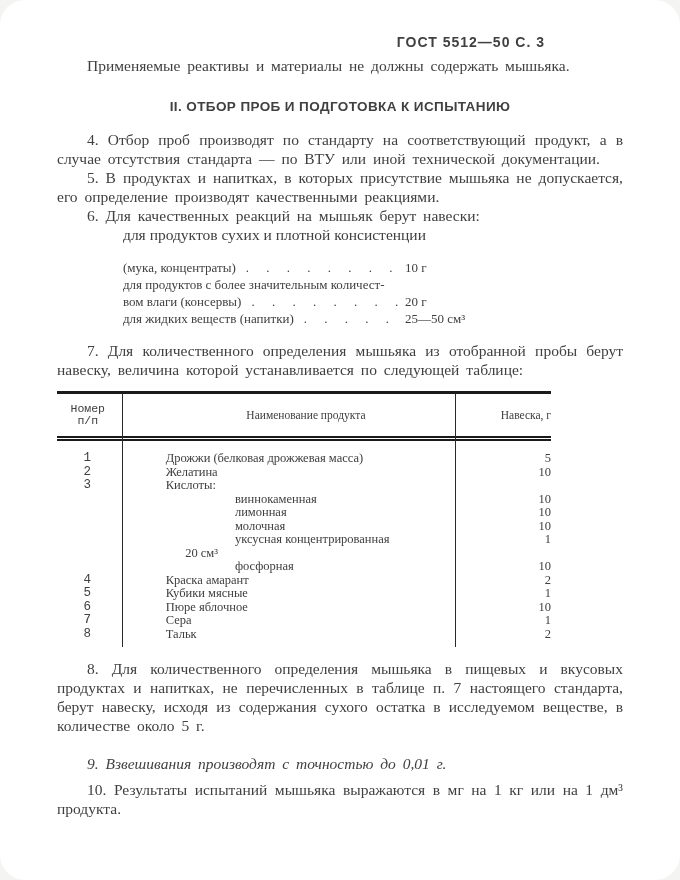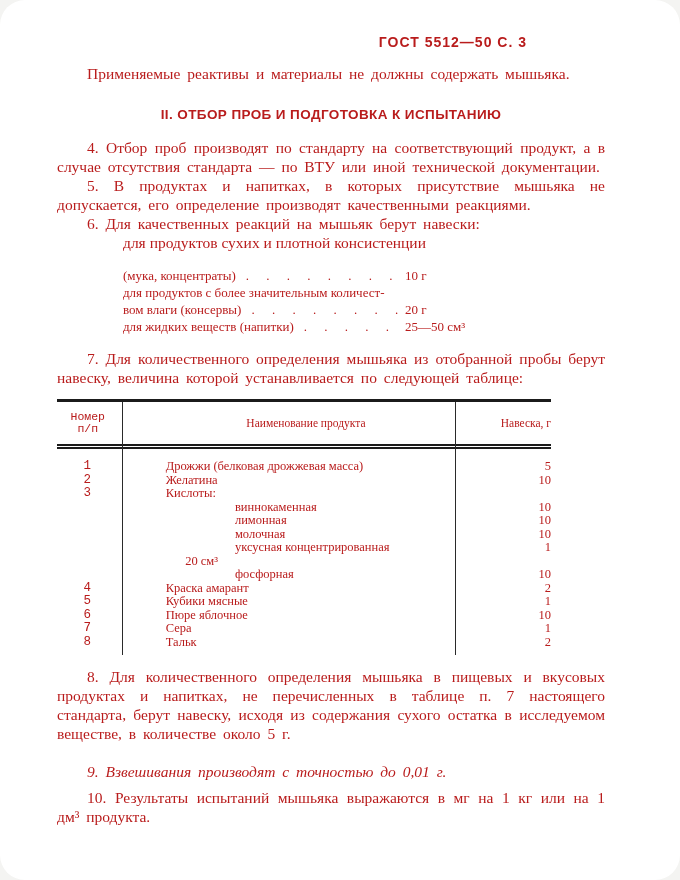--- a/index.html
+++ b/index.html
@@ -1,24 +1,24 @@
 <!DOCTYPE html>
 <html><head>
 <meta charset="utf-8">
 <style>
   html,body{margin:0;padding:0;background:#f4f4f2;}
   .page{
     position:relative;
     width:680px;height:880px;
     background:#ffffff;
-    color:#b91c1c;
+    color:#404040;
     font-family:"Liberation Serif","DejaVu Serif",serif;
     overflow:hidden;
     box-sizing:border-box;
-    padding:34px 75px 0 57px;
+    padding:34px 57px 0 57px;
     border-radius:25px;
   }
   
   .gost-head{
     font-family:"Liberation Sans","DejaVu Sans",sans-serif;
     font-weight:bold;
     font-size:14px;
     letter-spacing:1px;
     text-align:right;
     padding-right:78px;
@@ -26,21 +26,21 @@
   }
   
   .para{
     font-size:15.5px;
     line-height:19px;
     text-align:justify;
     word-spacing:3px;
     text-indent:30px;
     margin:0;
   }
-  .intro{margin-top:12px;}
+  .intro{margin-top:4px;}
   .section-title{
     font-family:"Liberation Sans","DejaVu Sans",sans-serif;
     font-weight:bold;
     font-size:13.5px;
     letter-spacing:.4px;
     text-align:center;
     margin-top:24px;
     margin-bottom:16px;
   }
   .p6sub{

